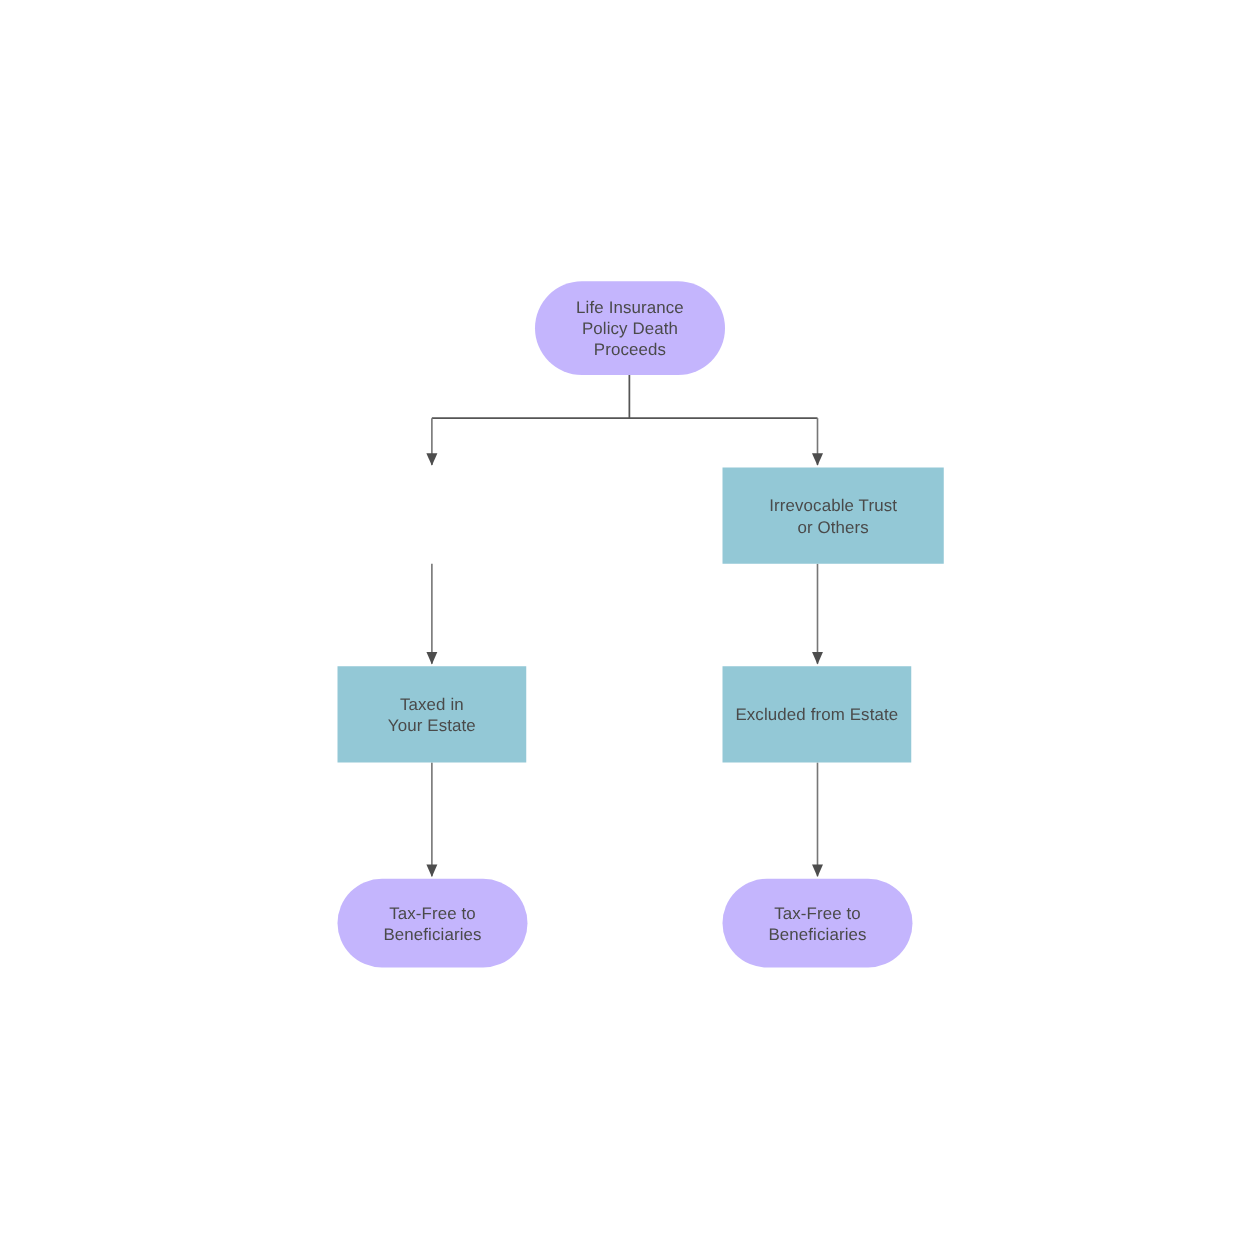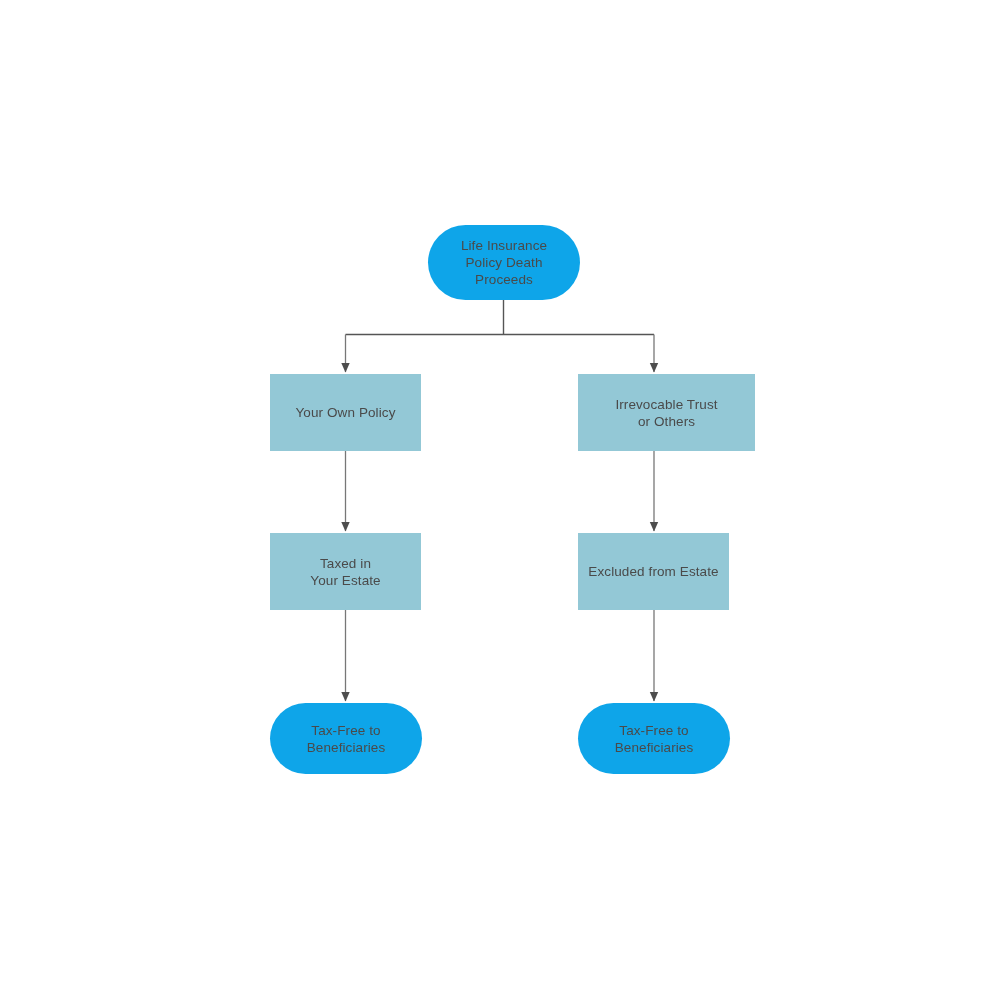--- a/index.html
+++ b/index.html
@@ -37,21 +37,21 @@
     align-items: center;
     justify-content: center;
     text-align: center;
     color: #4a4a4a;
     font-size: 13.5px;
     line-height: 17px;
     letter-spacing: 0.1px;
     -webkit-font-smoothing: antialiased;
   }
   .node-terminal {
-    background: #0ea5e9;
+    background: #c4b5fd;
     border-radius: 38px;
   }
   .node-process {
     background: #93c8d6;
     border-radius: 0;
   }
   .node-label {
     display: block;
     white-space: pre-line;
     padding: 0 8px;
@@ -94,23 +94,20 @@
 
     <path d="M 654 610 L 654 701" fill="none" stroke="#777777" stroke-width="1.3" marker-end="url(#arrowhead)"></path>
   </svg>
 
   <div class="node node-terminal" id="node-root">
     <span class="node-label">Life Insurance
 Policy Death
 Proceeds</span>
   </div>
 
-  <div class="node node-process" id="node-own-policy">
-    <span class="node-label">Your Own Policy</span>
-  </div>
 
   <div class="node node-process" id="node-trust">
     <span class="node-label">Irrevocable Trust
 or Others</span>
   </div>
 
   <div class="node node-process" id="node-taxed">
     <span class="node-label">Taxed in
 Your Estate</span>
   </div>

